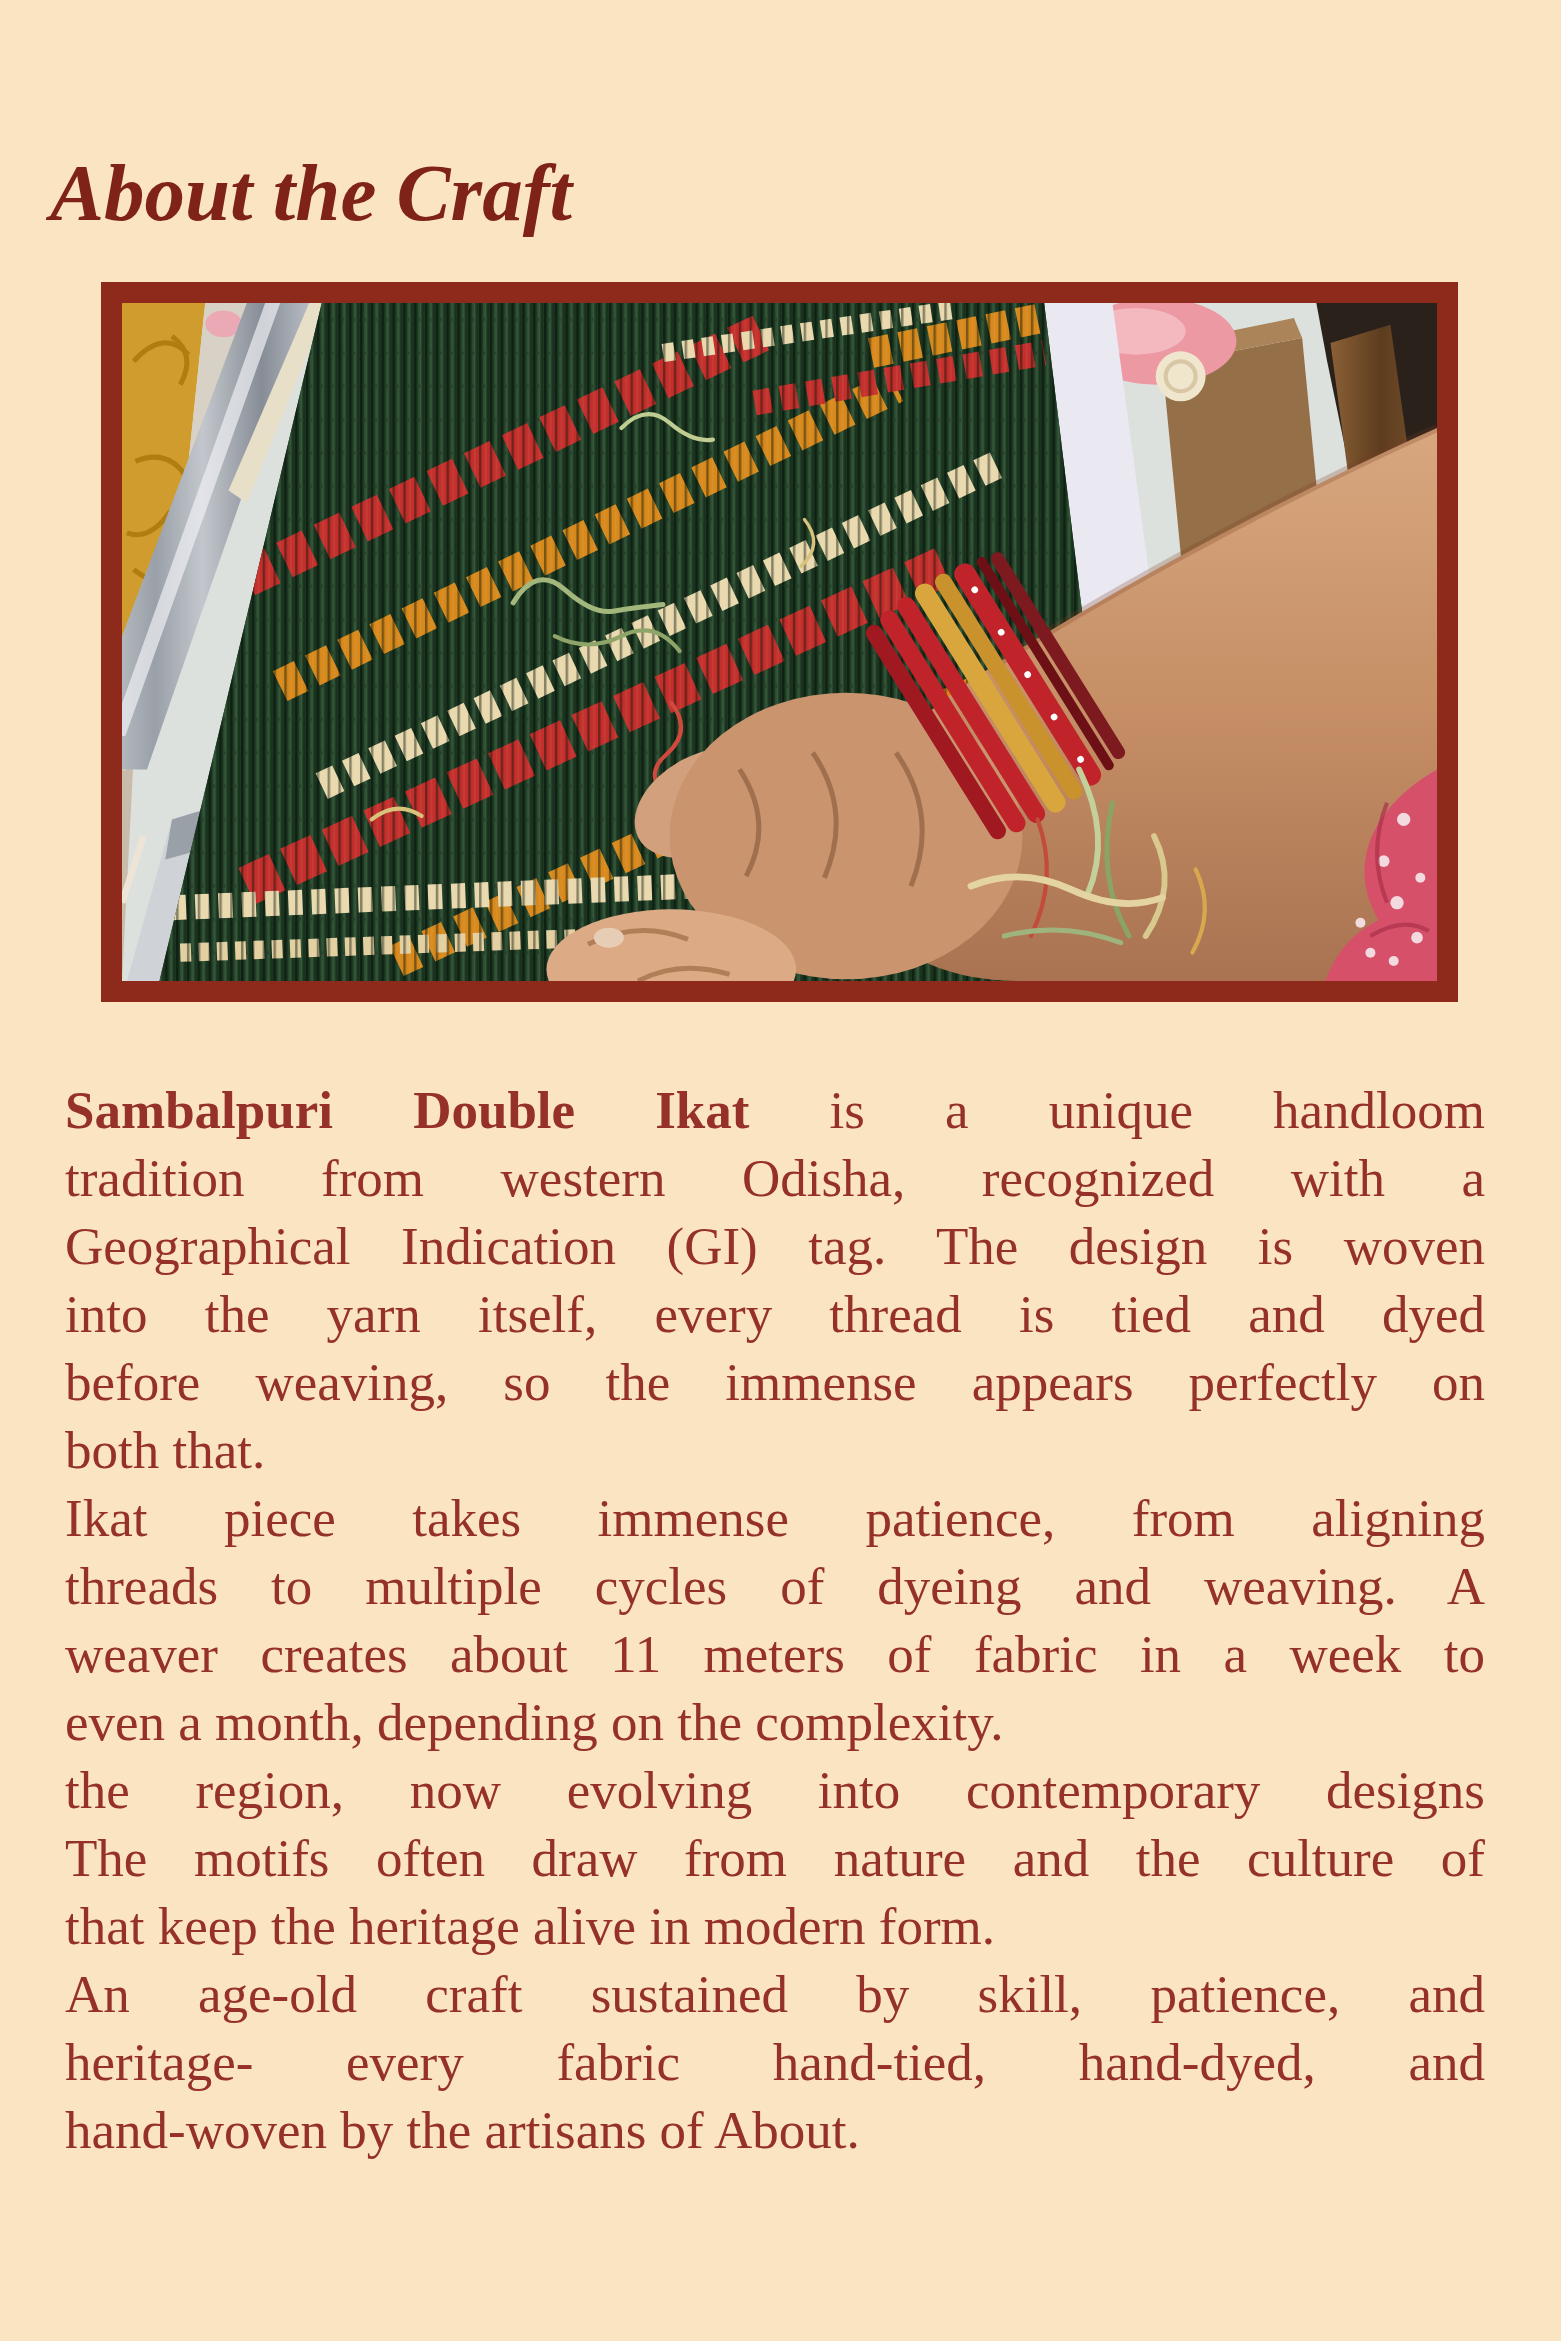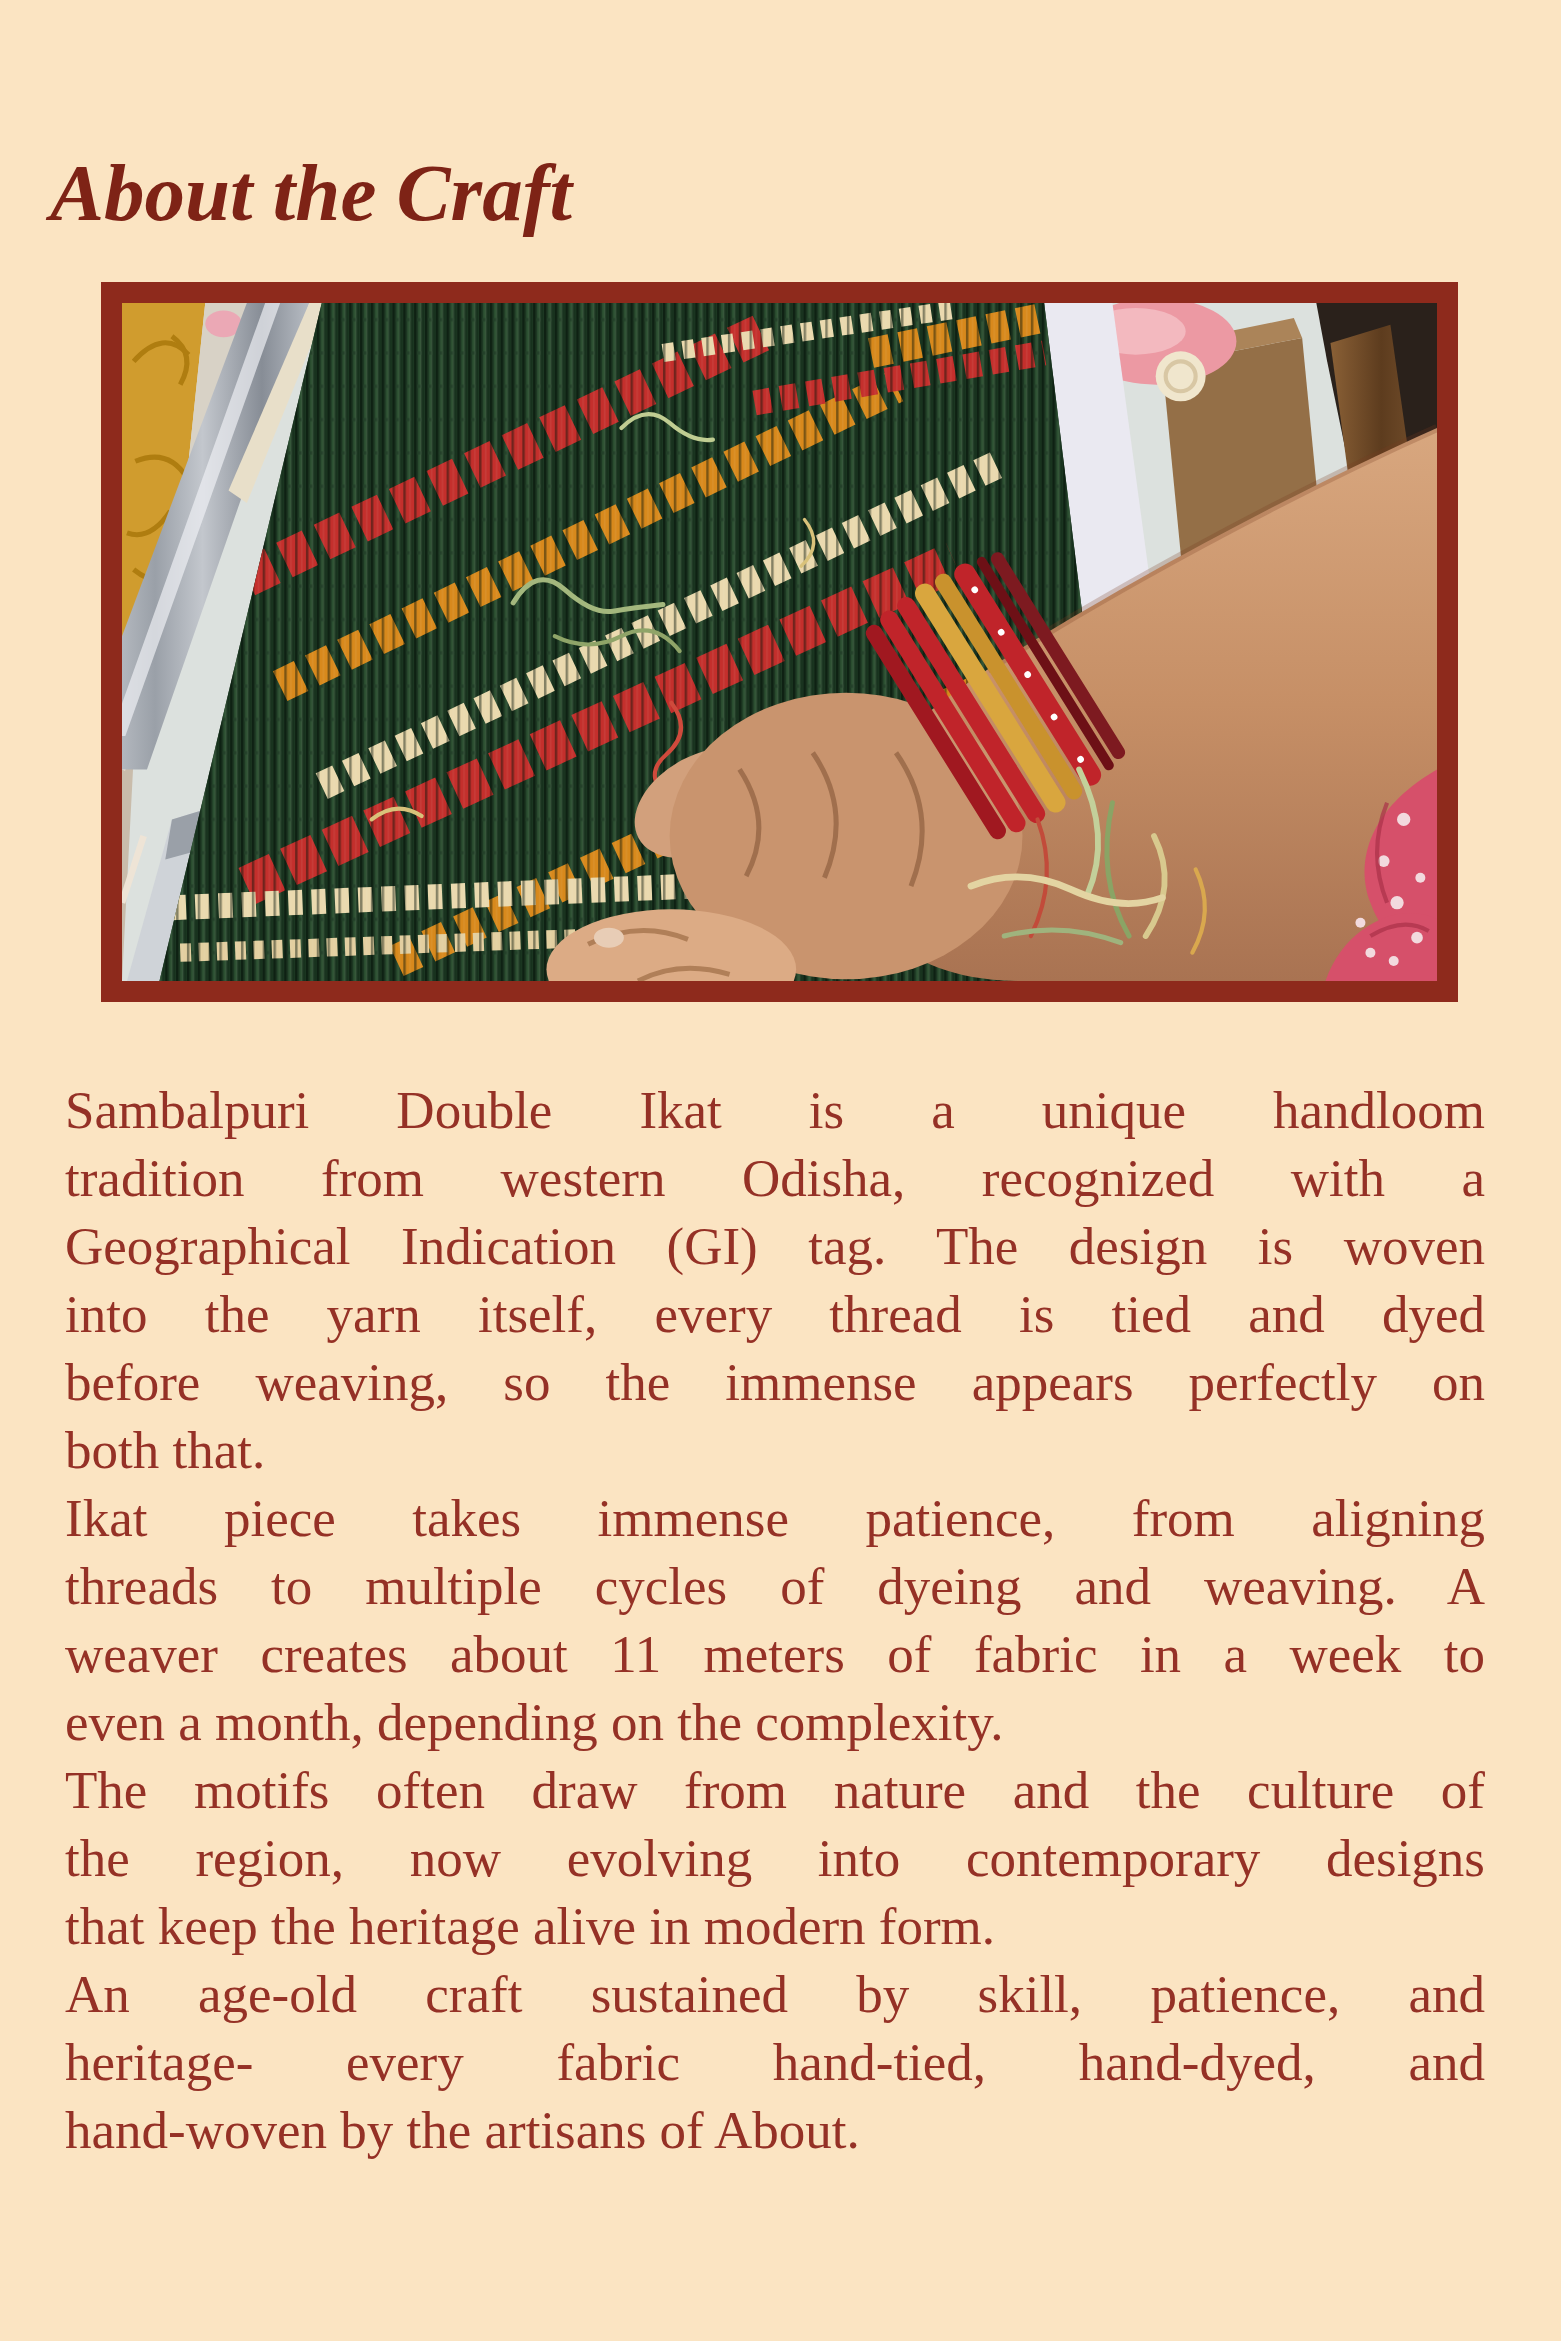--- a/index.html
+++ b/index.html
@@ -30,21 +30,21 @@
   .article {
     position: absolute;
     left: 65px; top: 1076px;
     width: 1420px;
     font-size: 53px;
     line-height: 68px;
     color: var(--text, #953126);
   }
   .line { text-align: justify; text-align-last: left; }
   .line.j { text-align-last: justify; }
-  .lead { font-weight: normal; }
+  .lead { font-weight: bold; }
 </style>
 </head>
 <body>
 
 <h1 class="page-title">About the Craft</h1>
 
 <div class="photo-frame">
   <svg viewBox="0 0 1580 814" preserveAspectRatio="none" role="img" aria-label="Close-up of a weaver's hands, wearing red and gold bangles, tying and working dark green double-ikat warp threads patterned with red, orange and cream marks, stretched on a loom frame with a silver metal bar at left and pink sari fabric at right">
     <defs>
       <linearGradient id="metalg" x1="0" y1="0" x2="1" y2="0">
@@ -212,20 +212,20 @@
     <div class="line j"><span class="lead">Sambalpuri Double Ikat</span> is a unique handloom</div>
     <div class="line j">tradition from western Odisha, recognized with a</div>
     <div class="line j">Geographical Indication (GI) tag. The design is woven</div>
     <div class="line j">into the yarn itself, every thread is tied and dyed</div>
     <div class="line j">before weaving, so the immense appears perfectly on</div>
     <div class="line">both that.</div>
     <div class="line j">Ikat piece takes immense patience, from aligning</div>
     <div class="line j">threads to multiple cycles of dyeing and weaving. A</div>
     <div class="line j">weaver creates about 11 meters of fabric in a week to</div>
     <div class="line">even a month, depending on the complexity.</div>
+    <div class="line j">the region, now evolving into contemporary designs</div>
     <div class="line j">The motifs often draw from nature and the culture of</div>
-    <div class="line j">the region, now evolving into contemporary designs</div>
     <div class="line">that keep the heritage alive in modern form.</div>
     <div class="line j">An age-old craft sustained by skill, patience, and</div>
     <div class="line j">heritage- every fabric hand-tied, hand-dyed, and</div>
     <div class="line">hand-woven by the artisans of About.</div>
   </div>
 
 
 </body></html>

